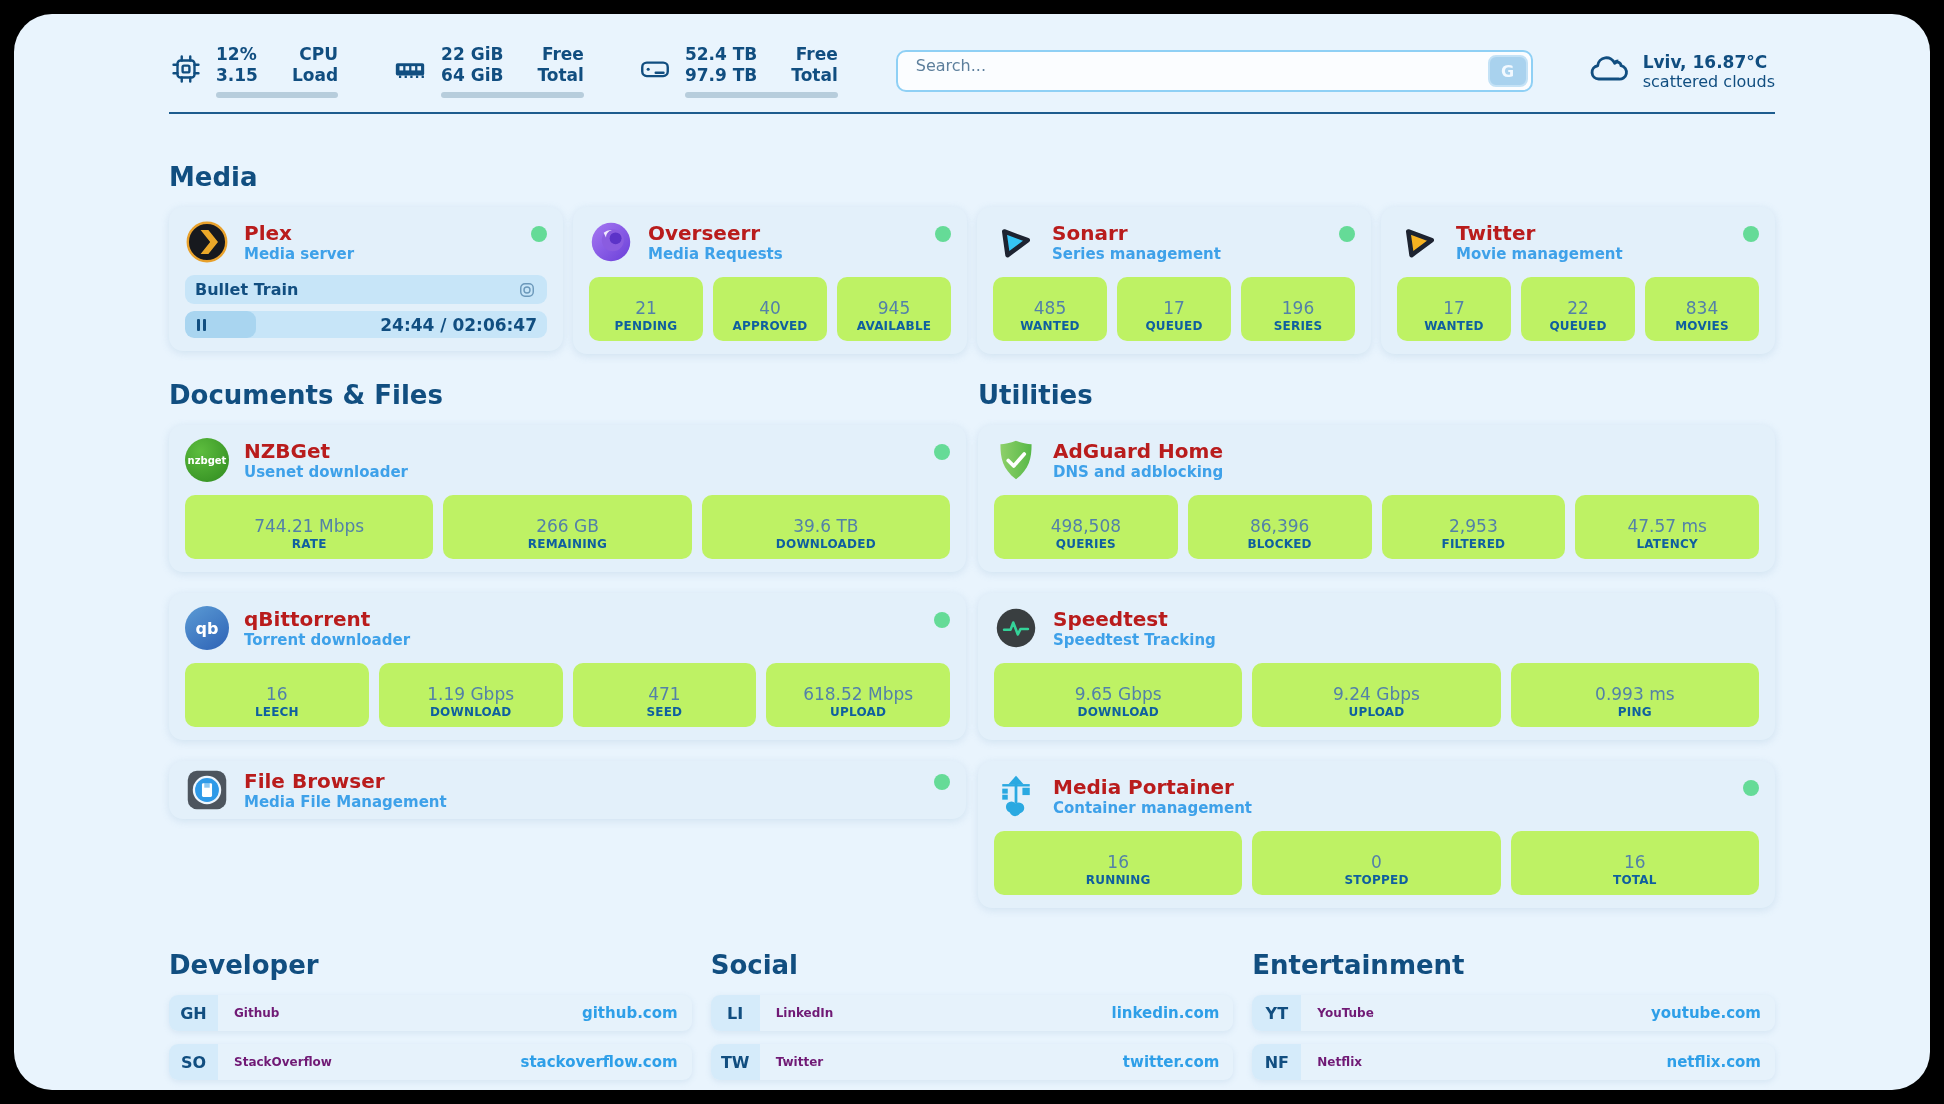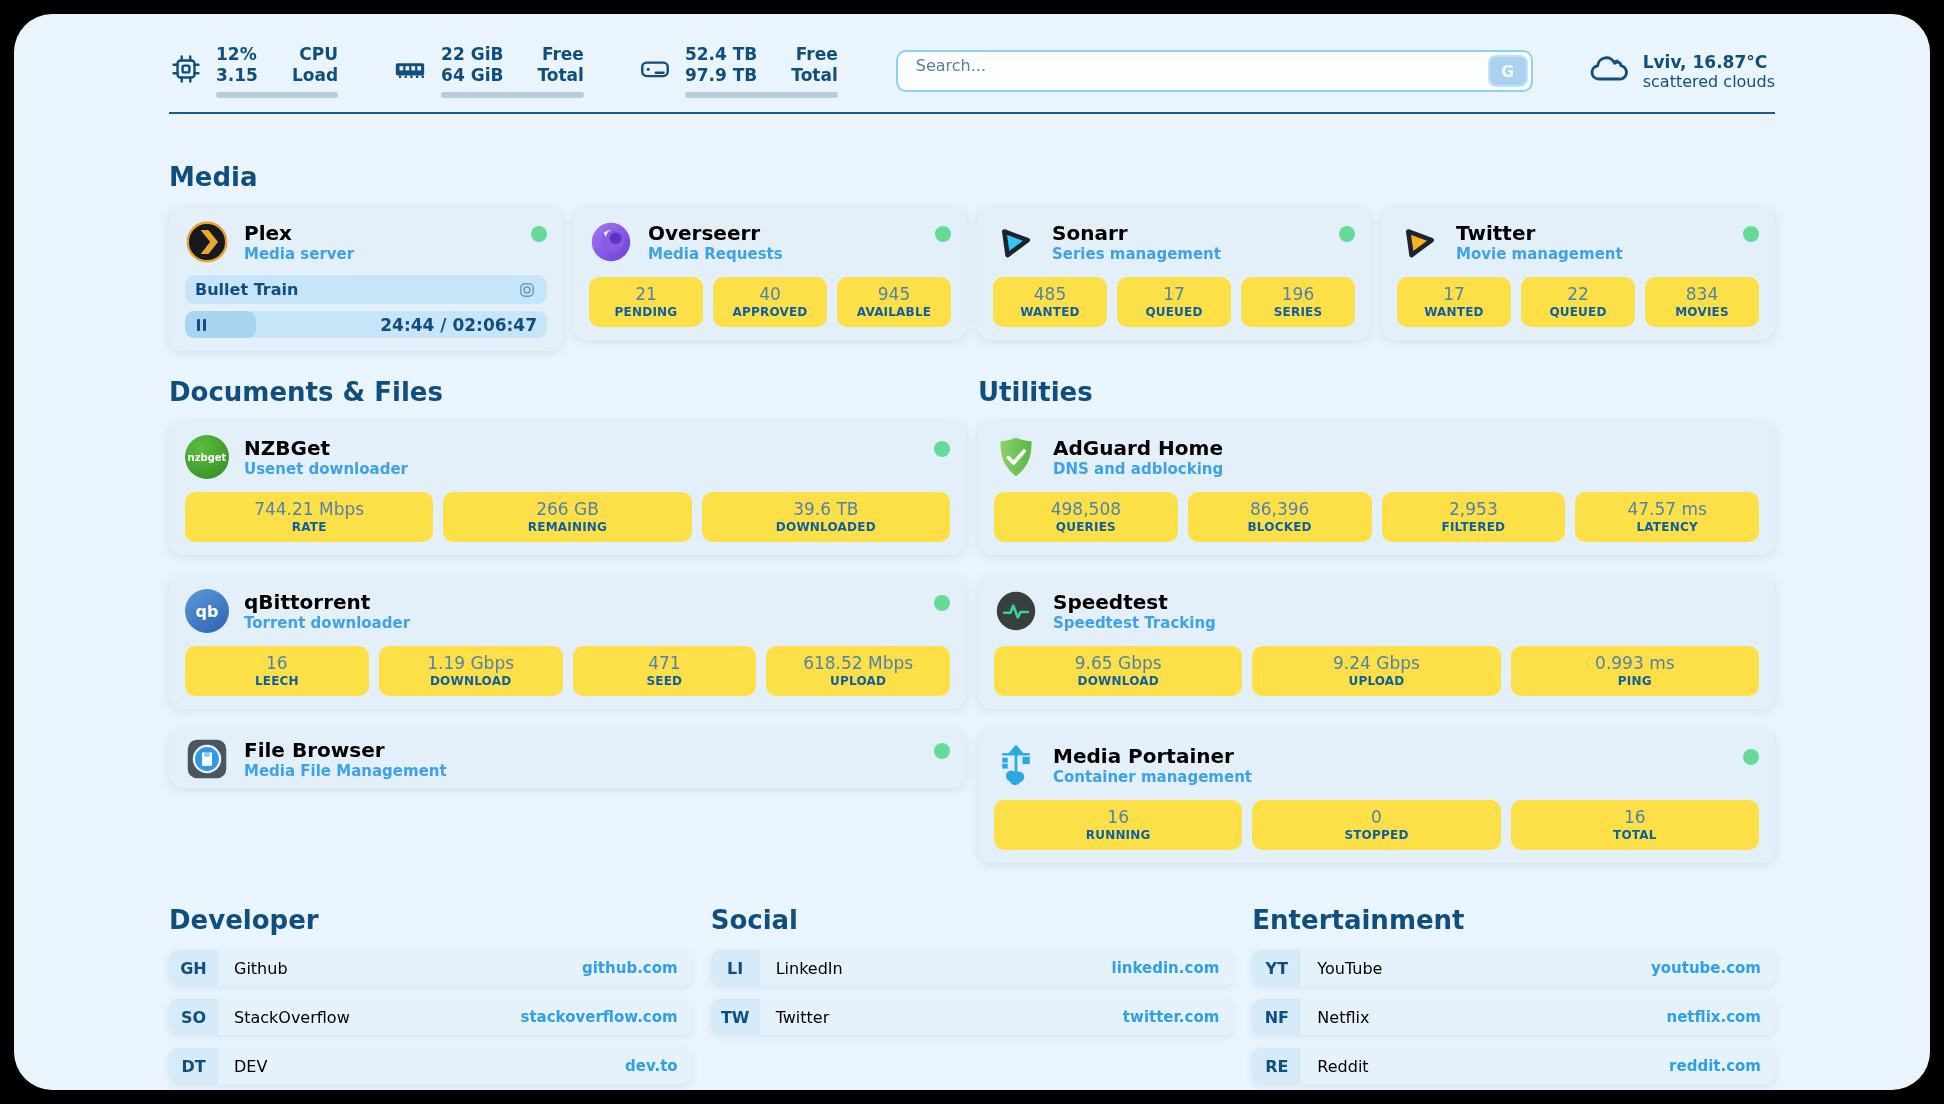--- a/index.html
+++ b/index.html
@@ -38,26 +38,26 @@
   .section-media { margin-top:48px; }
   .section-two-col { margin-top:26px; display:grid; grid-template-columns:1fr 1fr; column-gap:12px; align-items:start; }
   .media-grid { display:grid; grid-template-columns:repeat(4,1fr); gap:10px; align-items:start; }
   .vstack { display:flex; flex-direction:column; gap:21px; }
 
   .card { background:#e3f0fa; border-radius:14px; padding:13px 16px; box-shadow:0 2px 8px rgba(110,155,190,.20); cursor:pointer; }
   .card-slim { padding:7px 16px; }
   .card-head { display:flex; align-items:center; gap:15px; }
   .app-icon { width:44px; height:44px; flex:0 0 auto; display:flex; align-items:center; justify-content:center; }
   .app-icon svg { display:block; }
-  .app-name { font-size:20px; font-weight:700; color:#000000; line-height:1.2; }
+  .app-name { font-size:20px; font-weight:700; color:#b91c1c; line-height:1.2; }
   .app-sub { font-size:15px; font-weight:600; color:#3ea1e9; line-height:1.25; }
   .dot { width:16px; height:16px; border-radius:50%; background:#65db97; margin-left:auto; align-self:flex-start; margin-top:6px; }
 
   .stats { display:flex; gap:10px; margin-top:13px; }
-  .stat { flex:1; background:#fde047; border-radius:10px; text-align:center; padding:7px 4px 8px; }
+  .stat { flex:1; background:#bef264; border-radius:10px; text-align:center; padding:21px 4px 8px; }
   .stat-value { font-size:17px; font-weight:500; color:#5381a8; }
   .stat-label { font-size:12px; font-weight:700; color:#0f5f9f; margin-top:1px; letter-spacing:.2px; }
 
   
   .media-row { margin-top:11px; background:#c7e5f8; border-radius:9px; height:29px; display:flex;
                align-items:center; padding:0 10px; color:#114e80; font-weight:700; font-size:16px; }
   .session-icon { margin-left:auto; opacity:.75; display:flex; }
   .progress-row { margin-top:7px; position:relative; background:#c7e5f8; border-radius:9px; height:27px;
                   display:flex; align-items:center; overflow:hidden; }
   .progress-fill { position:absolute; left:0; top:0; bottom:0; background:#a9d5f0; border-radius:9px; }
@@ -65,21 +65,21 @@
   .pause-icon i { display:block; width:3px; height:12px; background:#114e80; border-radius:1px; }
   .play-time { position:relative; margin-left:auto; margin-right:10px; font-weight:700; font-size:17px; color:#114e80; }
 
   
   .bookmarks { margin-top:42px; display:grid; grid-template-columns:repeat(3,1fr); column-gap:19px; align-items:start; }
   .link-list { display:flex; flex-direction:column; gap:13px; }
   .link-row { display:flex; align-items:center; height:36px; background:#e6f2fb; border-radius:9px;
               overflow:hidden; box-shadow:0 2px 6px rgba(110,155,190,.16); cursor:pointer; }
   .link-abbr { width:49px; align-self:stretch; background:#d5ebfa; display:flex; align-items:center;
                justify-content:center; font-weight:700; color:#114e80; font-size:16px; }
-  .link-name { margin-left:16px; font-size:16px; font-weight:400; color:#000000; }
+  .link-name { margin-left:16px; font-size:12px; font-weight:700; color:#701a75; }
   .link-url { margin-left:auto; margin-right:14px; font-size:15px; font-weight:600; color:#2e9fe8; }
 
   
   .icon-text-circle { width:44px; height:44px; border-radius:50%; display:flex; align-items:center;
                       justify-content:center; color:#fff; font-weight:700; }
   .icon-nzbget { background:radial-gradient(circle at 35% 30%,#5dbd3e,#2f8a1f); font-size:10px; }
   .icon-qb { background:linear-gradient(145deg,#5b9bd5,#2d62b5); font-size:16px; }
 </style>
 </head>
 <body>

